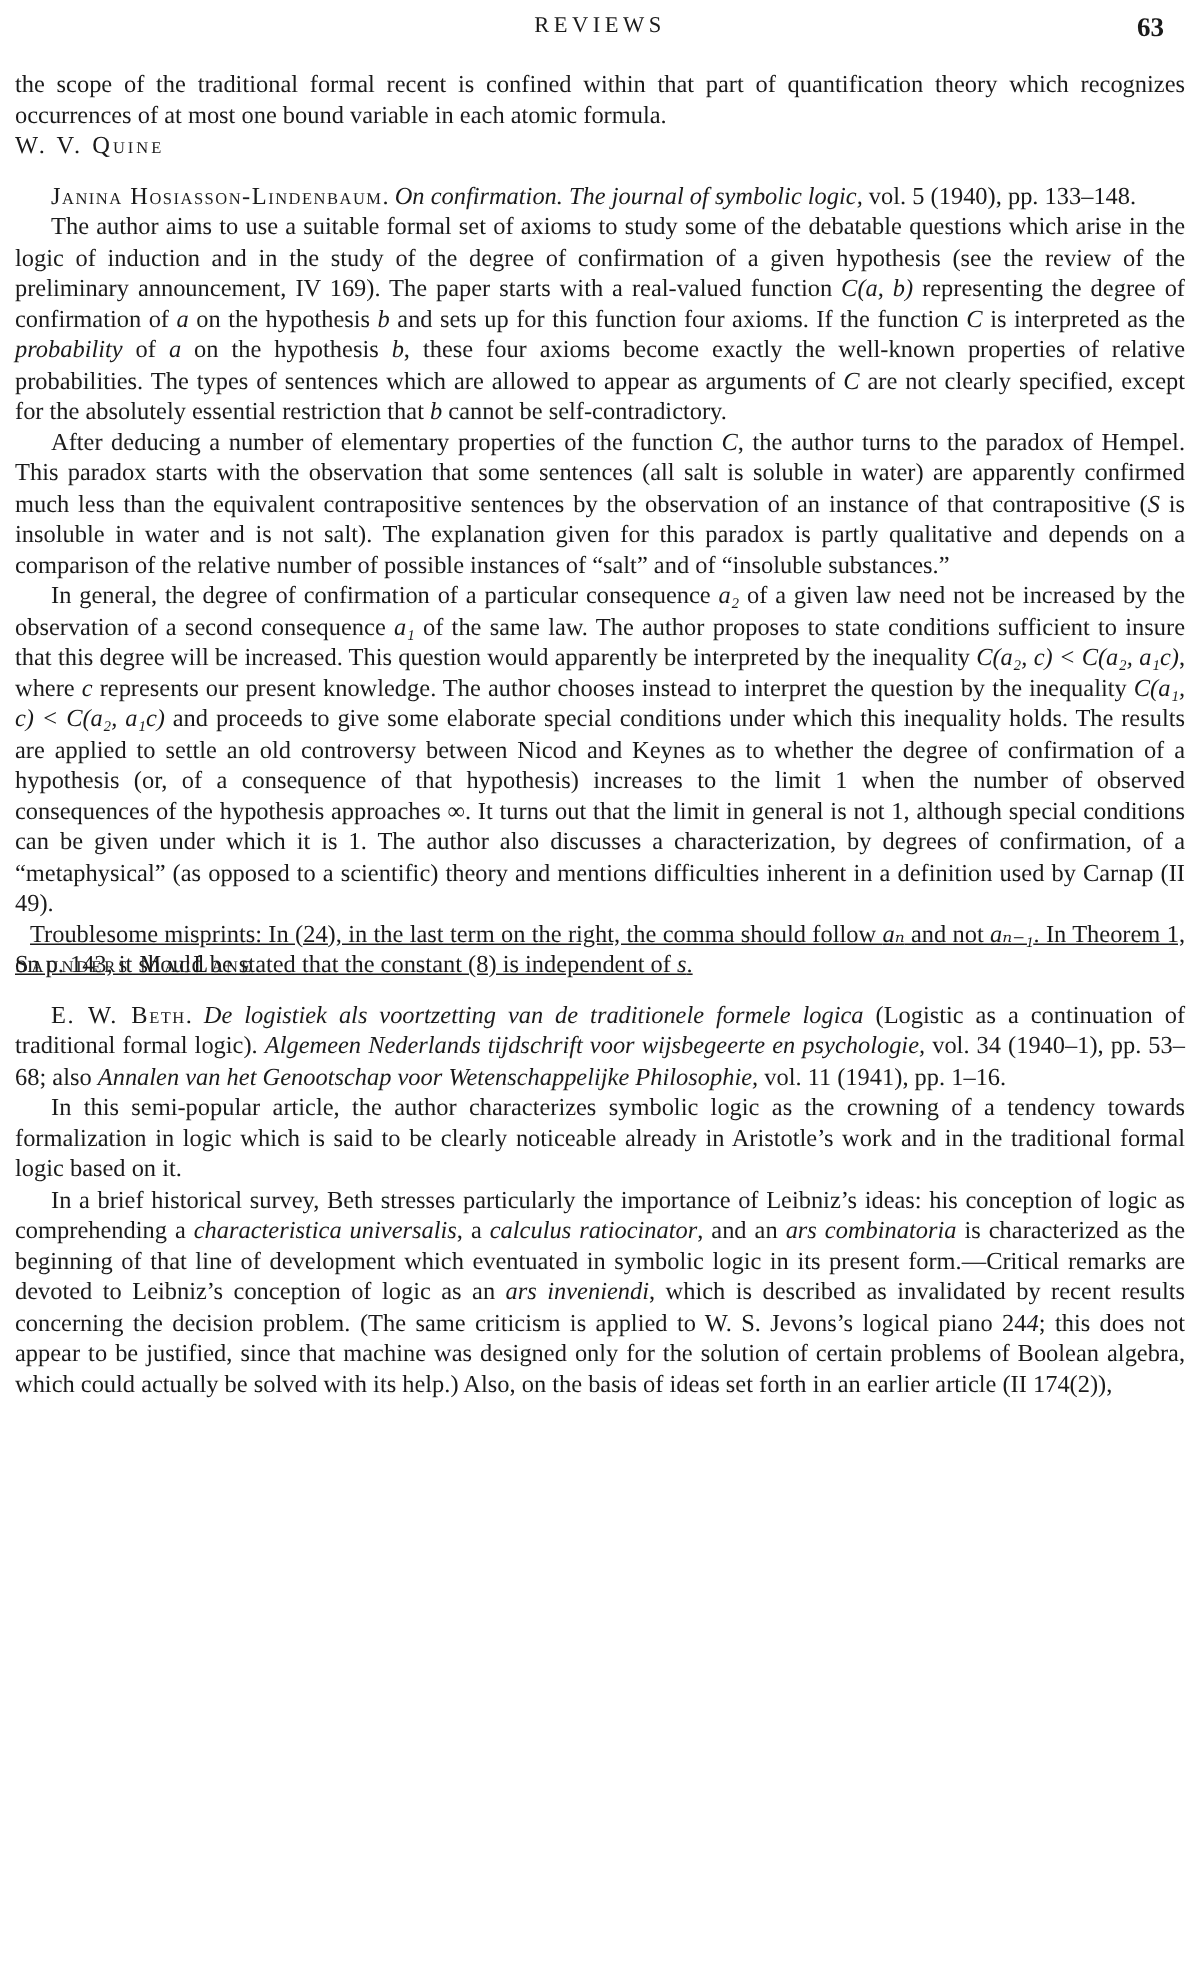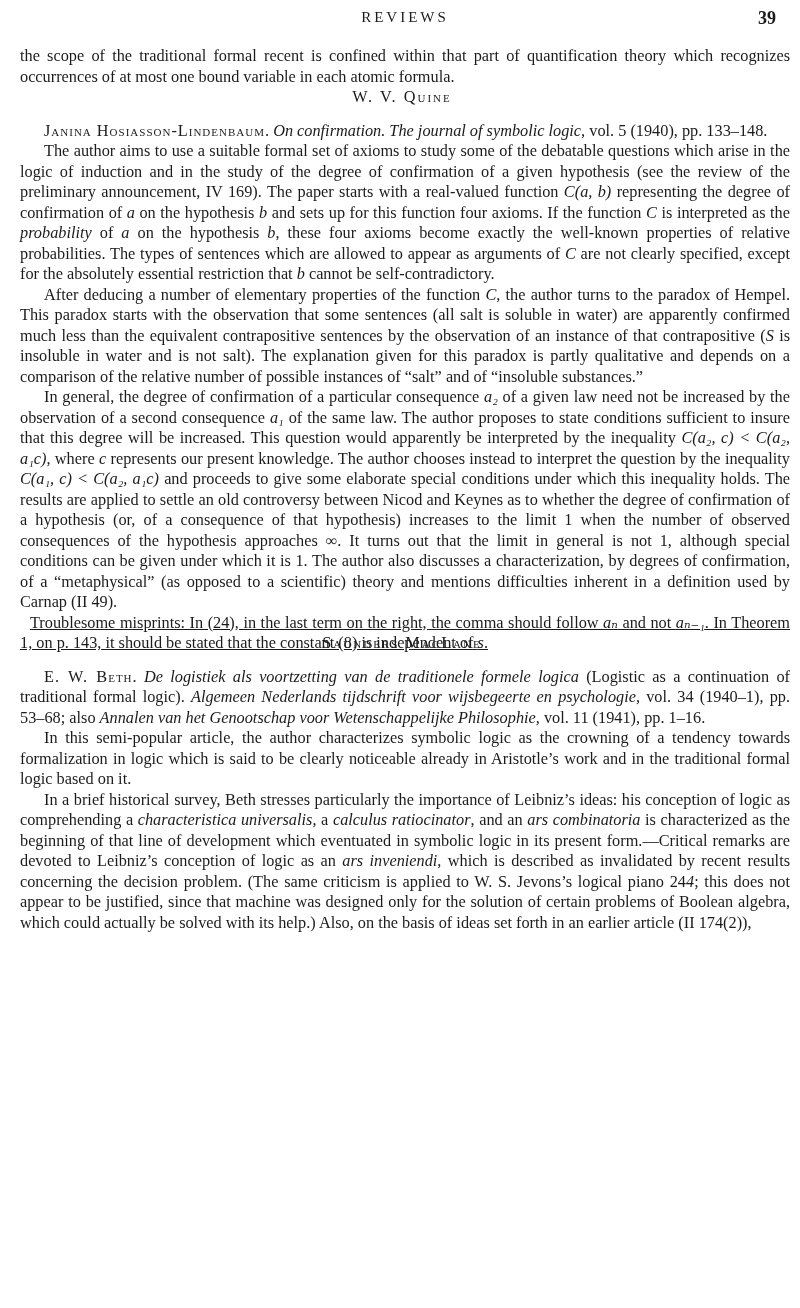--- a/index.html
+++ b/index.html
@@ -5,59 +5,59 @@
   * { margin: 0; padding: 0; box-sizing: border-box; }
   html, body { background: var(--paper, #ffffff); }
   body {
     width: 800px; height: 1308px;
     color: var(--ink, #1b1b1b);
     font-family: "Liberation Serif", "DejaVu Serif", serif;
     overflow: hidden;
   }
   .page {
     width: 800px; height: 1308px;
-    padding: 8px 10px 0 20px;
+    padding: 8px 10px 0 10px;
     position: relative;
     overflow: hidden;
   }
   .running-head { position: relative; height: 22px; margin-bottom: 16px; }
   .head-title {
     position: absolute; left: 0; right: 0; top: 1px;
     text-align: center; font-size: 15px; letter-spacing: 3px; color: var(--ink, #1b1b1b);
   }
   .page-num {
     position: absolute; right: 14px; top: 0;
     font-size: 18px; font-weight: bold;
   }
   .text-block { font-size: 16.3px; line-height: 20.5px; text-align: justify; }
   p.para { text-align: justify; }
   p.indent-normal { text-indent: 24px; }
   p.indent-none   { text-indent: 0; }
   p.indent-small  { text-indent: 10px; text-decoration: underline; }
   .review-heading { margin-top: 13px; }
   .sig {
-    text-align: center;
+    text-align: left;
     font-variant: small-caps;
     letter-spacing: 2px;
     padding-right: 6px;
   }
   .sig.pull-up { margin-top: -20.5px; }
   .run.normal { }
   .run.italic { font-style: italic; margin-top: 12px; }
   .run.bold-italic { font-style: italic; font-weight: normal; }
   .run.smallcaps { font-variant: small-caps; letter-spacing: 1px; }
 </style>
 </head>
 <body>
 
 <div class="page">
 
   <header class="running-head">
     <span class="head-title">REVIEWS</span>
-    <span class="page-num">39</span>
+    <span class="page-num">63</span>
   </header>
 
   <main class="text-block">
 
     <section class="review">
       <p class="para indent-none"><span class="run normal">the scope of the traditional formal recent is confined within that part of quantification theory which recognizes occurrences of at most one bound variable in each atomic formula.</span></p>
       <div class="sig">W. V. Quine</div>
     </section>
 
     <section class="review">

